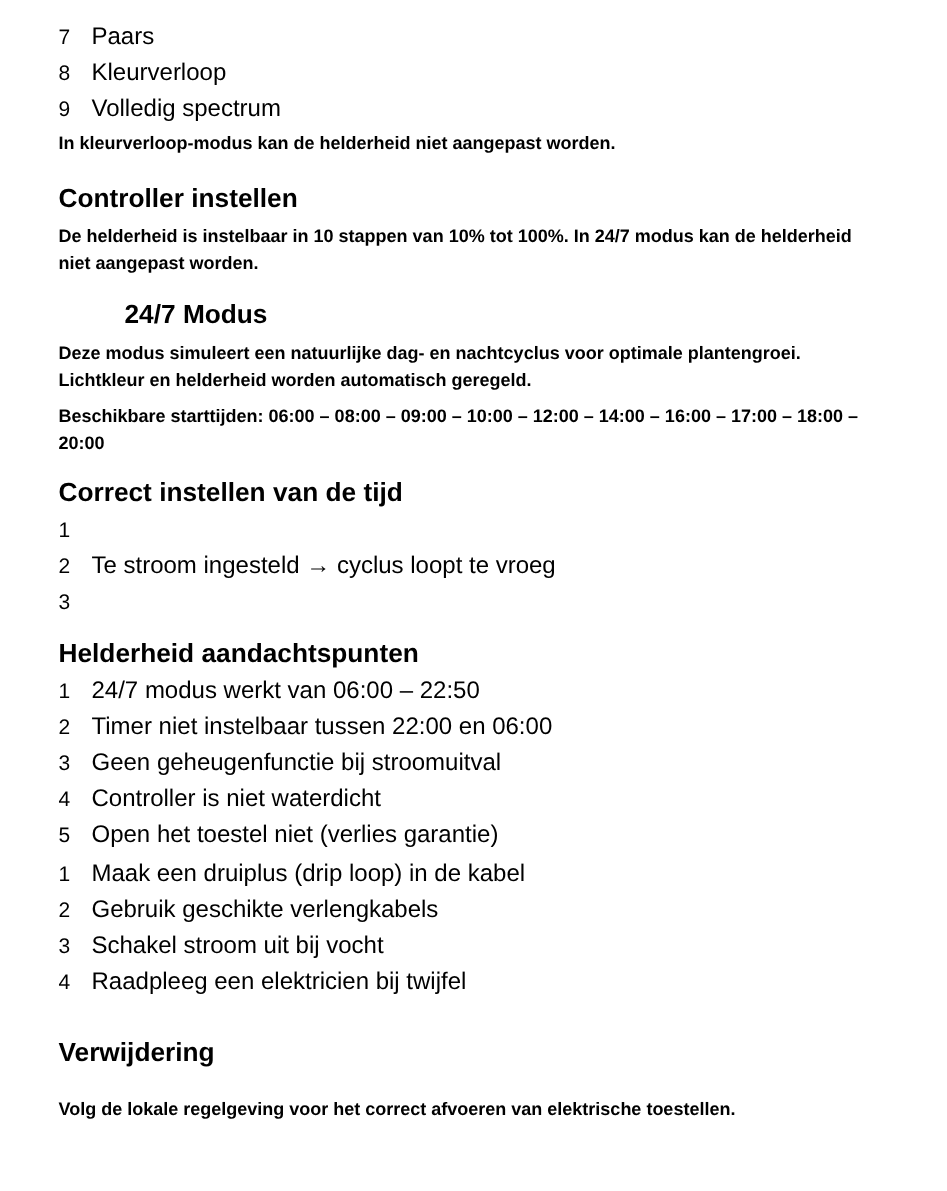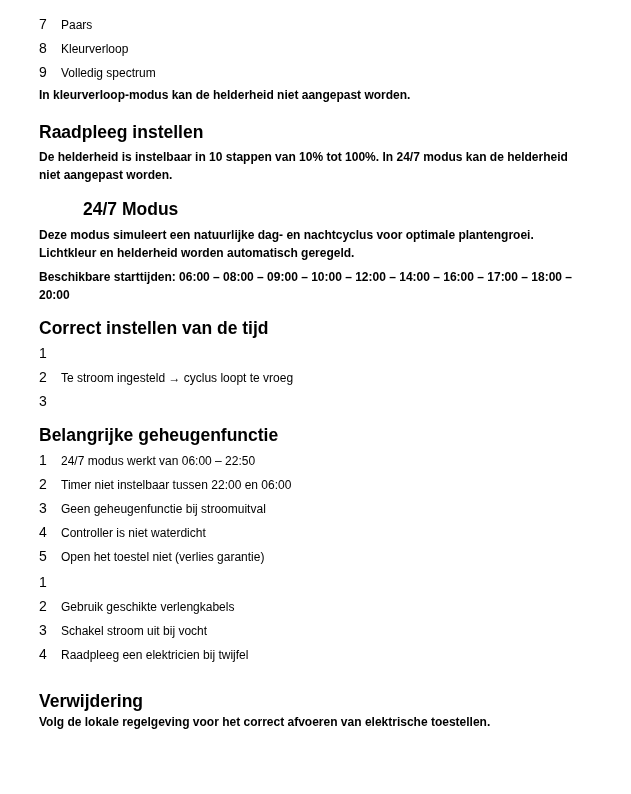--- a/index.html
+++ b/index.html
@@ -28,21 +28,21 @@
       align-items: baseline;
       height: 24px;
       line-height: 24px;
     }
     .num {
       width: 22px;
       font-size: 14px;
       flex: 0 0 22px;
     }
     .item-text {
-      font-size: 12px;
+      font-size: 16px;
     }
     .para {
       font-size: 12px;
       line-height: 18px;
       margin: 0;
       font-weight: bold;
     }
     h2.heading {
       font-size: 17.5px;
       font-weight: bold;
@@ -64,42 +64,42 @@
       <span class="num">8</span>
       <span class="item-text">Kleurverloop</span>
     </li>
     <li class="list-item">
       <span class="num">9</span>
       <span class="item-text">Volledig spectrum</span>
     </li>
   </ul>
   <p class="para" style="margin-top:2px;">In kleurverloop-modus kan de helderheid niet aangepast worden.</p>
 
-  <h2 class="heading" style="margin-top:17px;">Raadpleeg instellen</h2>
+  <h2 class="heading" style="margin-top:17px;">Controller instellen</h2>
   <p class="para" style="margin-top:5px;">De helderheid is instelbaar in 10 stappen van 10% tot 100%. In 24/7 modus kan de helderheid niet aangepast worden.</p>
 
   <h2 class="heading" style="margin-top:14px;margin-left:44px;">24/7 Modus</h2>
   <p class="para" style="margin-top:6px;">Deze modus simuleert een natuurlijke dag- en nachtcyclus voor optimale plantengroei. Lichtkleur en helderheid worden automatisch geregeld.</p>
   <p class="para" style="margin-top:6px;">Beschikbare starttijden: 06:00 – 08:00 – 09:00 – 10:00 – 12:00 – 14:00 – 16:00 – 17:00 – 18:00 – 20:00</p>
 
   <h2 class="heading" style="margin-top:13px;">Correct instellen van de tijd</h2>
   <ul class="list" style="margin-top:2px;">
     <li class="list-item">
       <span class="num">1</span>
     </li>
     <li class="list-item">
       <span class="num">2</span>
       <span class="item-text">Te stroom ingesteld → cyclus loopt te vroeg</span>
     </li>
     <li class="list-item">
       <span class="num">3</span>
     </li>
   </ul>
 
-  <h2 class="heading" style="margin-top:11px;">Belangrijke geheugenfunctie</h2>
+  <h2 class="heading" style="margin-top:11px;">Helderheid aandachtspunten</h2>
   <ul class="list" style="margin-top:2px;">
     <li class="list-item">
       <span class="num">1</span>
       <span class="item-text">24/7 modus werkt van 06:00 – 22:50</span>
     </li>
     <li class="list-item">
       <span class="num">2</span>
       <span class="item-text">Timer niet instelbaar tussen 22:00 en 06:00</span>
     </li>
     <li class="list-item">
@@ -112,31 +112,32 @@
     </li>
     <li class="list-item">
       <span class="num">5</span>
       <span class="item-text">Open het toestel niet (verlies garantie)</span>
     </li>
   </ul>
 
   <ul class="list" style="margin-top:2px;">
     <li class="list-item">
       <span class="num">1</span>
+      <span class="item-text">Maak een druiplus (drip loop) in de kabel</span>
     </li>
     <li class="list-item">
       <span class="num">2</span>
       <span class="item-text">Gebruik geschikte verlengkabels</span>
     </li>
     <li class="list-item">
       <span class="num">3</span>
       <span class="item-text">Schakel stroom uit bij vocht</span>
     </li>
     <li class="list-item">
       <span class="num">4</span>
       <span class="item-text">Raadpleeg een elektricien bij twijfel</span>
     </li>
   </ul>
 
   <h2 class="heading" style="margin-top:24px;">Verwijdering</h2>
-  <p class="para" style="margin-top:1px;">Volg de lokale regelgeving voor het correct afvoeren van elektrische toestellen.</p>
+  <p class="para" style="margin-top:18px;">Volg de lokale regelgeving voor het correct afvoeren van elektrische toestellen.</p>
 
 </div>
 
 </body></html>

